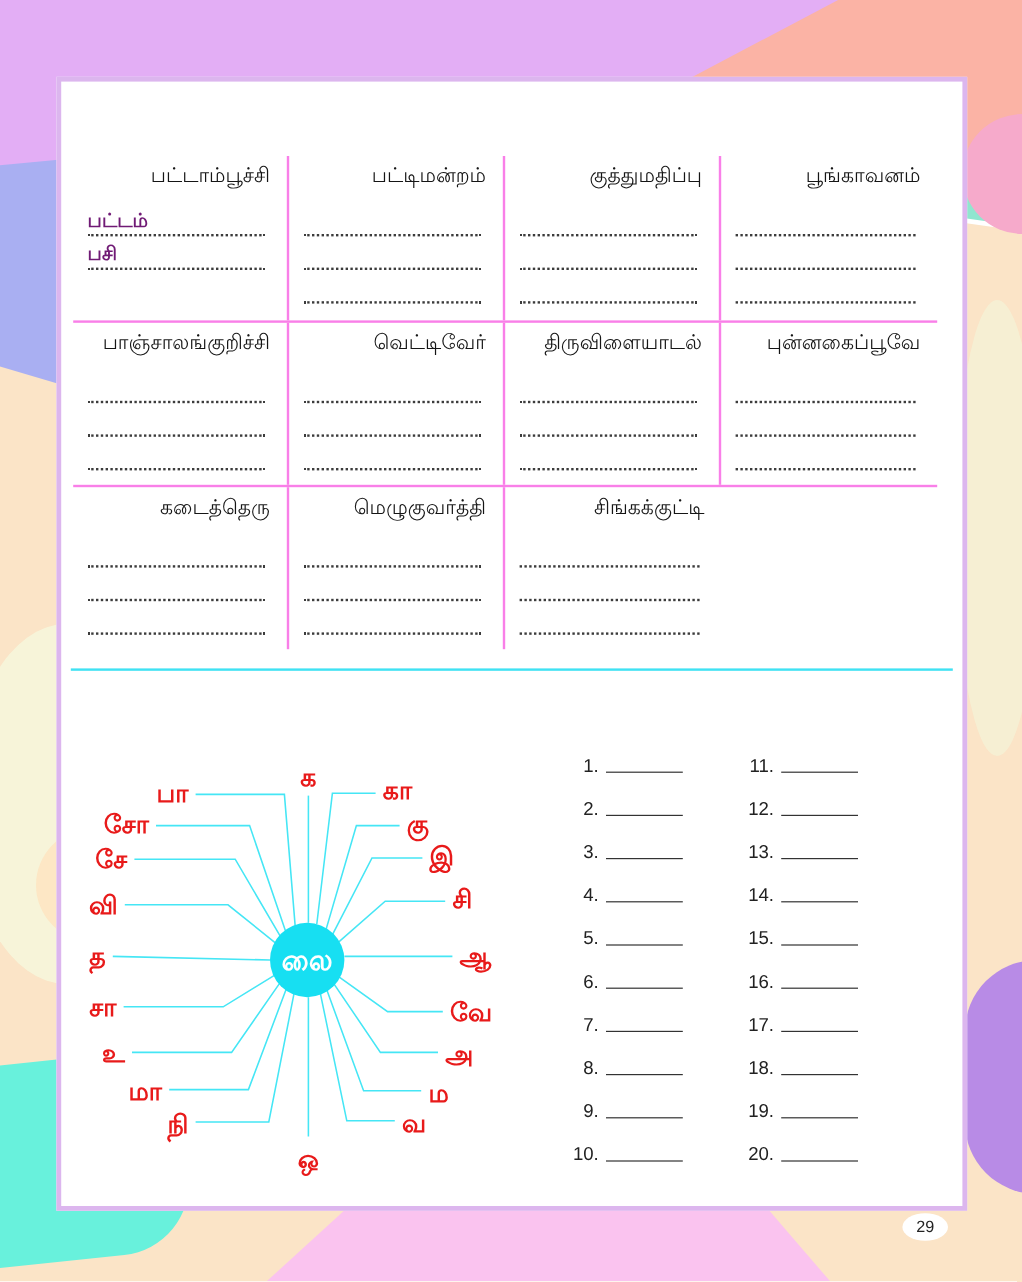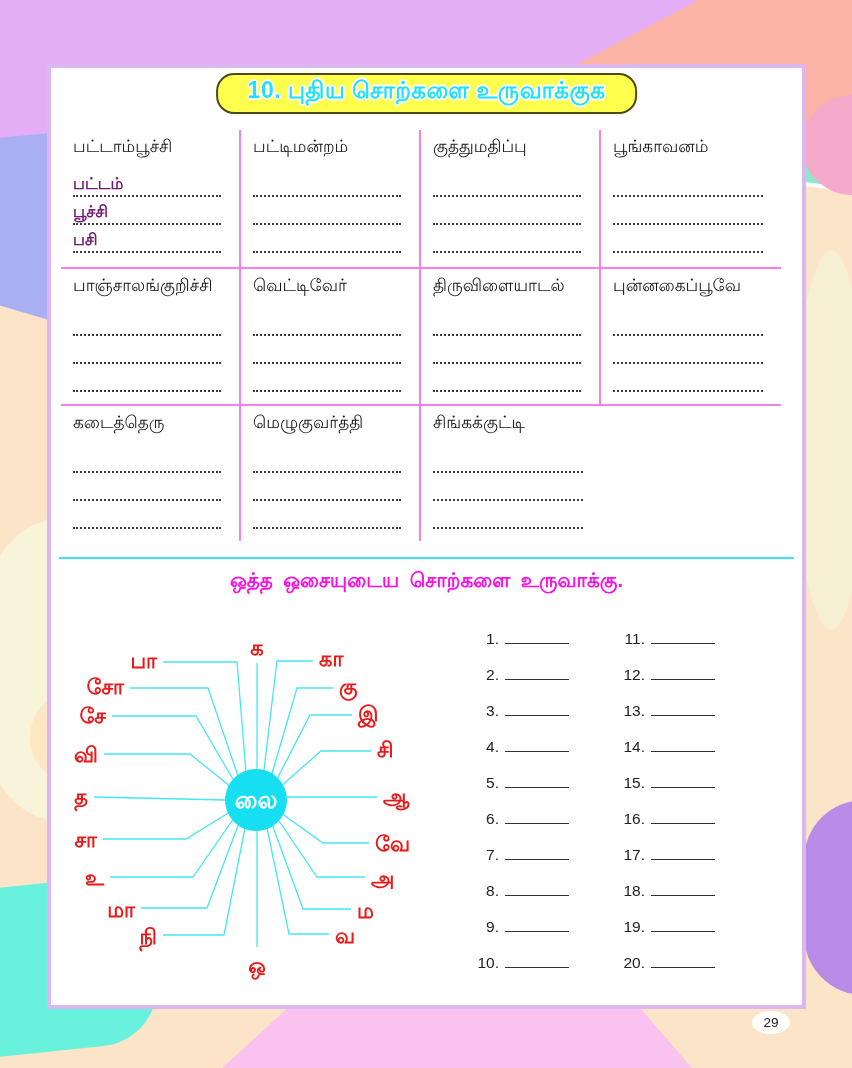--- a/index.html
+++ b/index.html
@@ -32,21 +32,21 @@
   .title-pill { position:absolute; top:5px; left:50%; transform:translateX(-50%);
      background:#ffff4d; border:2px solid #4c4c12; border-radius:18px; padding:2px 30px 5px;
      white-space:nowrap; }
   .title-pill span { font-size:23px; font-weight:bold; color:#25dff5; letter-spacing:.5px;
      text-shadow:-2px 0 #fff,2px 0 #fff,0 -2px #fff,0 2px #fff,-1px -1px #fff,1px 1px #fff,-1px 1px #fff,1px -1px #fff; }
 
   
   .word-grid { position:absolute; left:10px; top:62px; width:720px; }
   .wrow { display:grid; grid-template-columns:repeat(4,1fr); min-height:137px; }
   .wrow + .wrow { border-top:2px solid #f97fe8; }
-  .wcell { padding:7px 14px 12px 12px; border-right:2px solid #f97fe8; }
+  .wcell { padding:7px 14px 12px 12px; border-right:2px solid #f97fe8;text-align:right; }
   .wcell:last-child { border-right:none; }
   .whead { font-size:17px; color:#151515; margin-bottom:11px; }
   .dotline { position:relative; height:28px; border-bottom:2px dotted #3c3c3c; width:calc(100% - 4px); }
   .ans { position:absolute; left:0; bottom:0; color:#701a75; font-size:16px; font-weight:bold; }
 
   
   .cyan-rule { position:absolute; left:8px; width:735px; top:489px; border-top:2px solid #3fe2f3; }
   .sec2-head { position:absolute; top:501px; left:0; width:100%; text-align:center;
      font-size:20px; font-weight:bold; color:#fb10e8; word-spacing:5px; }
 
@@ -79,35 +79,29 @@
   <div class="deco periwinkle-l"></div>
   <div class="deco swirl-l"></div>
   <div class="deco orange-l"></div>
   <div class="deco floral-r"></div>
   <div class="deco teal-bl"></div>
   <div class="deco pink-b"></div>
   <div class="deco purple-br"></div>
 
   <div class="panel">
 
-    <div class="title-pill">
-      <span>10. புதிய சொற்களை உருவாக்குக</span>
-    </div>
 
     <div class="word-grid">
         <div class="wrow">
           <div class="wcell">
             <div class="whead">பட்டாம்பூச்சி</div>
             <div class="dotline">
               <span class="ans">பட்டம்</span>
             </div>
             <div class="dotline">
-              <span class="ans">பூச்சி</span>
-            </div>
-            <div class="dotline">
               <span class="ans">பசி</span>
             </div>
           </div>
           <div class="wcell">
             <div class="whead">பட்டிமன்றம்</div>
             <div class="dotline"></div>
             <div class="dotline"></div>
             <div class="dotline"></div>
           </div>
           <div class="wcell">
@@ -166,21 +160,20 @@
             <div class="whead">சிங்கக்குட்டி</div>
             <div class="dotline"></div>
             <div class="dotline"></div>
             <div class="dotline"></div>
           </div>
         </div>
       </div>
 
     <div class="cyan-rule"></div>
 
-    <div class="sec2-head">ஒத்த ஒசையுடைய சொற்களை உருவாக்கு.</div>
 
     <svg class="diagram" width="430" height="382" viewBox="47 610 430 382">
         <polyline class="spoke" points="257,663 257,769"></polyline>
         <polyline class="spoke" points="313,661 277,661 264,770"></polyline>
         <polyline class="spoke" points="333,688 297,688 271,777"></polyline>
         <polyline class="spoke" points="352,715 310,715 276,781"></polyline>
         <polyline class="spoke" points="371,751 321,751 280,787"></polyline>
         <polyline class="spoke" points="377,797 287,797"></polyline>
         <polyline class="spoke" points="369,843 323,843 281,813"></polyline>
         <polyline class="spoke" points="365,877 317,877 277,818"></polyline>

